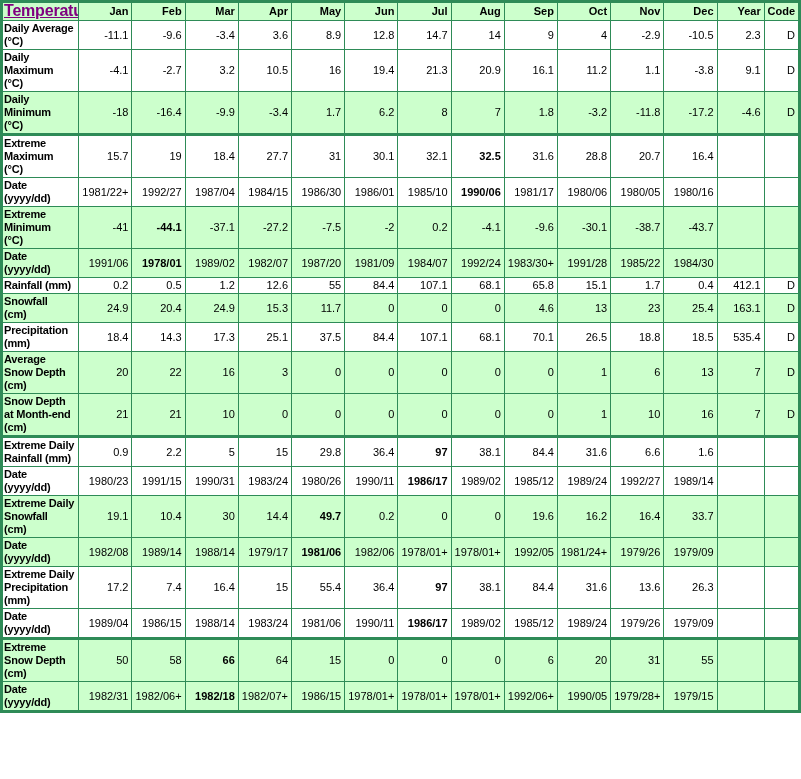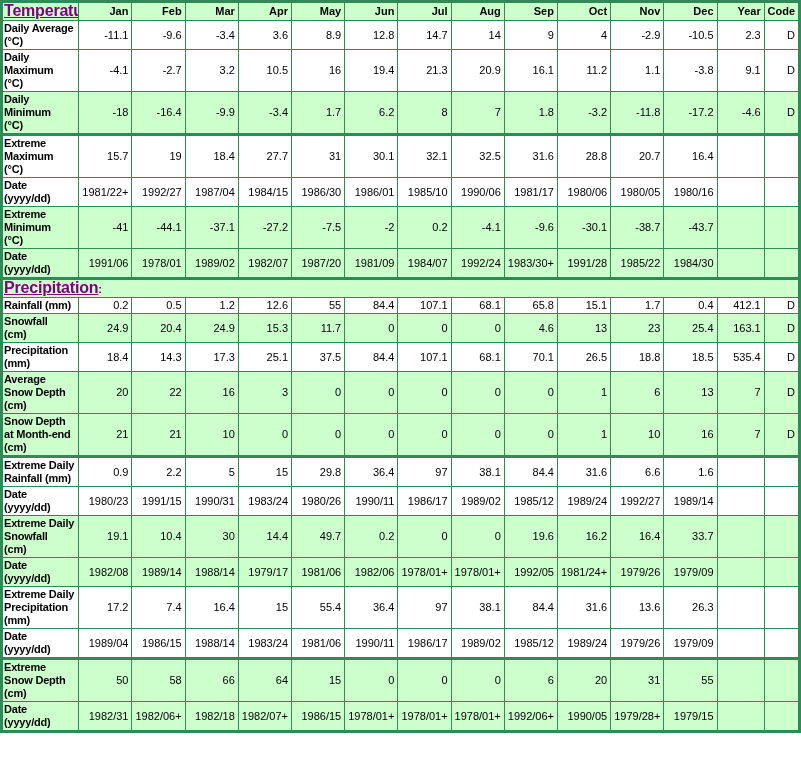--- a/index.html
+++ b/index.html
@@ -10,21 +10,21 @@
   td.label{color:#0000CC;font-weight:bold;white-space:pre-line;text-align:left;
     padding:1px 1px 1px 2px;letter-spacing:-0.2px;}
   td.val{text-align:right;white-space:nowrap;}
   td.colhead{color:#0000CC;font-weight:bold;text-align:right;padding:2px 1px;}
   tr.green td{background:#CCFFCC;}
   tr.white td{background:#FFFFFF;}
   tr.thick td{border-top:3px solid #2E8B57;}
   td.section{padding:2px 2px 3px 3px;}
   .sectlink{color:#800080;font-weight:bold;text-decoration:underline;font-size:16px;letter-spacing:-0.2px;cursor:pointer;}
   .sectcolon{color:#800080;font-weight:bold;font-size:11.5px;}
-  .b{font-weight:normal;}
+  .b{font-weight:bold;}
   col.c-label{width:77px;}
   col.c-month{width:53px;}
   col.c-year{width:47px;}
   col.c-code{width:35px;}
 </style>
 </head>
 <body>
 
 <table class="climate">
   <colgroup>
@@ -185,23 +185,20 @@
         <td class="val">1981/09</td>
         <td class="val">1984/07</td>
         <td class="val">1992/24</td>
         <td class="val">1983/30+</td>
         <td class="val">1991/28</td>
         <td class="val">1985/22</td>
         <td class="val">1984/30</td>
         <td class="val"></td>
         <td class="val"></td>
       </tr>
-      <tr class="green thick">
-        <td class="label section" colspan="15"><span class="sectlink">Precipitation</span><span class="sectcolon">:</span></td>
-      </tr>
       <tr class="white">
         <td class="label">Rainfall (mm)</td>
         <td class="val">0.2</td>
         <td class="val">0.5</td>
         <td class="val">1.2</td>
         <td class="val">12.6</td>
         <td class="val">55</td>
         <td class="val">84.4</td>
         <td class="val">107.1</td>
         <td class="val">68.1</td>

